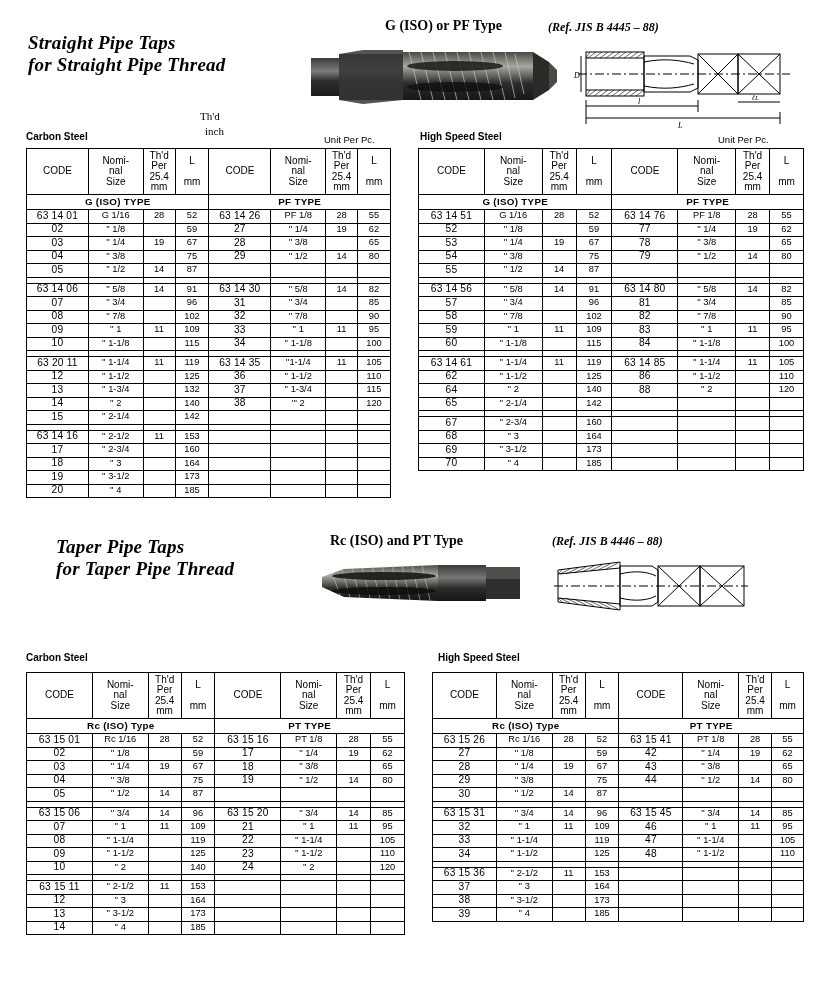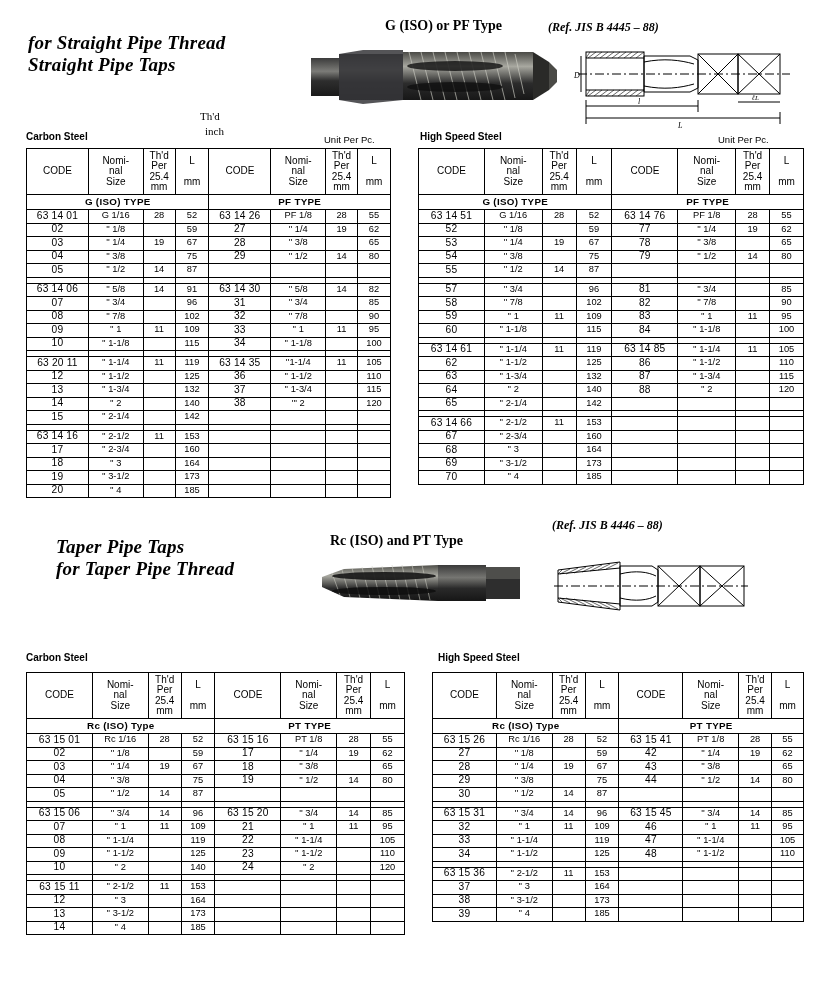--- a/index.html
+++ b/index.html
@@ -105,22 +105,22 @@
   
   .drawing { position: absolute; }
   svg { display: block; }
 </style>
 </head>
 <body>
 
 <div class="page">
 
   <div class="sec-title" style="left:28px; top:32px;">
+    <div>Straight Pipe Taps</div>
     <div>for Straight Pipe Thread</div>
-    <div>Straight Pipe Taps</div>
   </div>
 
   <div class="ref-title" style="left:385px; top:18px;">G (ISO) or PF Type</div>
   <div class="ref-note" style="left:548px; top:20px;">(Ref. JIS B 4445 – 88)</div>
 
   <div class="thd-note" style="left:200px; top:110px;">Th'd</div>
   <div class="thd-note" style="left:205px; top:125px;">inch</div>
 
   <div class="drawing" style="left:305px; top:40px;">
     <svg width="260" height="75" viewBox="0 0 260 75">
@@ -581,20 +581,30 @@
           <td></td>
           <td></td>
           <td></td>
           <td></td>
           <td></td>
           <td></td>
           <td></td>
           <td></td>
         </tr>
         <tr>
+          <td class="code">63 14 56</td>
+          <td class="nom">''   5/8</td>
+          <td class="">14</td>
+          <td class="">91</td>
+          <td class="code">63 14 80</td>
+          <td class="nom">''   5/8</td>
+          <td class="">14</td>
+          <td class="">82</td>
+        </tr>
+        <tr>
           <td class="code">57</td>
           <td class="nom">''   3/4</td>
           <td class=""></td>
           <td class="">96</td>
           <td class="code">81</td>
           <td class="nom">''   3/4</td>
           <td class=""></td>
           <td class="">85</td>
         </tr>
         <tr>
@@ -651,30 +661,20 @@
           <td class="code">62</td>
           <td class="nom">'' 1-1/2</td>
           <td class=""></td>
           <td class="">125</td>
           <td class="code">86</td>
           <td class="nom">'' 1-1/2</td>
           <td class=""></td>
           <td class="">110</td>
         </tr>
         <tr>
-          <td class="code">63</td>
-          <td class="nom">'' 1-3/4</td>
-          <td class=""></td>
-          <td class="">132</td>
-          <td class="code">87</td>
-          <td class="nom">'' 1-3/4</td>
-          <td class=""></td>
-          <td class="">115</td>
-        </tr>
-        <tr>
           <td class="code">64</td>
           <td class="nom">''   2</td>
           <td class=""></td>
           <td class="">140</td>
           <td class="code">88</td>
           <td class="nom">''   2</td>
           <td class=""></td>
           <td class="">120</td>
         </tr>
         <tr>
@@ -689,30 +689,20 @@
         </tr>
         <tr class="spacer">
           <td></td>
           <td></td>
           <td></td>
           <td></td>
           <td></td>
           <td></td>
           <td></td>
           <td></td>
-        </tr>
-        <tr>
-          <td class="code">63 14 66</td>
-          <td class="nom">'' 2-1/2</td>
-          <td class="">11</td>
-          <td class="">153</td>
-          <td class=""></td>
-          <td class=""></td>
-          <td class=""></td>
-          <td class=""></td>
         </tr>
         <tr>
           <td class="code">67</td>
           <td class="nom">'' 2-3/4</td>
           <td class=""></td>
           <td class="">160</td>
           <td class=""></td>
           <td class=""></td>
           <td class=""></td>
           <td class=""></td>
@@ -748,21 +738,21 @@
           <td class=""></td>
         </tr>
       </tbody>
   </table>
 
   <div class="sec-title" style="left:56px; top:536px;">
     <div>Taper Pipe Taps</div>
     <div>for Taper Pipe Thread</div>
   </div>
   <div class="ref-title" style="left:330px; top:533px;">Rc (ISO) and PT Type</div>
-  <div class="ref-note" style="left:552px; top:518px;">(Ref. JIS B 4446 – 88)</div>
+  <div class="ref-note" style="left:552px; top:534px;">(Ref. JIS B 4446 – 88)</div>
 
   <div class="drawing" style="left:318px; top:555px;">
     <svg width="210" height="56" viewBox="0 0 210 56">
       <defs>
         <linearGradient id="thr2" x1="0" y1="0" x2="0" y2="1">
           <stop offset="0%" stop-color="#4e4e48"></stop>
           <stop offset="30%" stop-color="#aaaaa2"></stop>
           <stop offset="65%" stop-color="#2b2b2b"></stop>
           <stop offset="100%" stop-color="#151515"></stop>
         </linearGradient>

